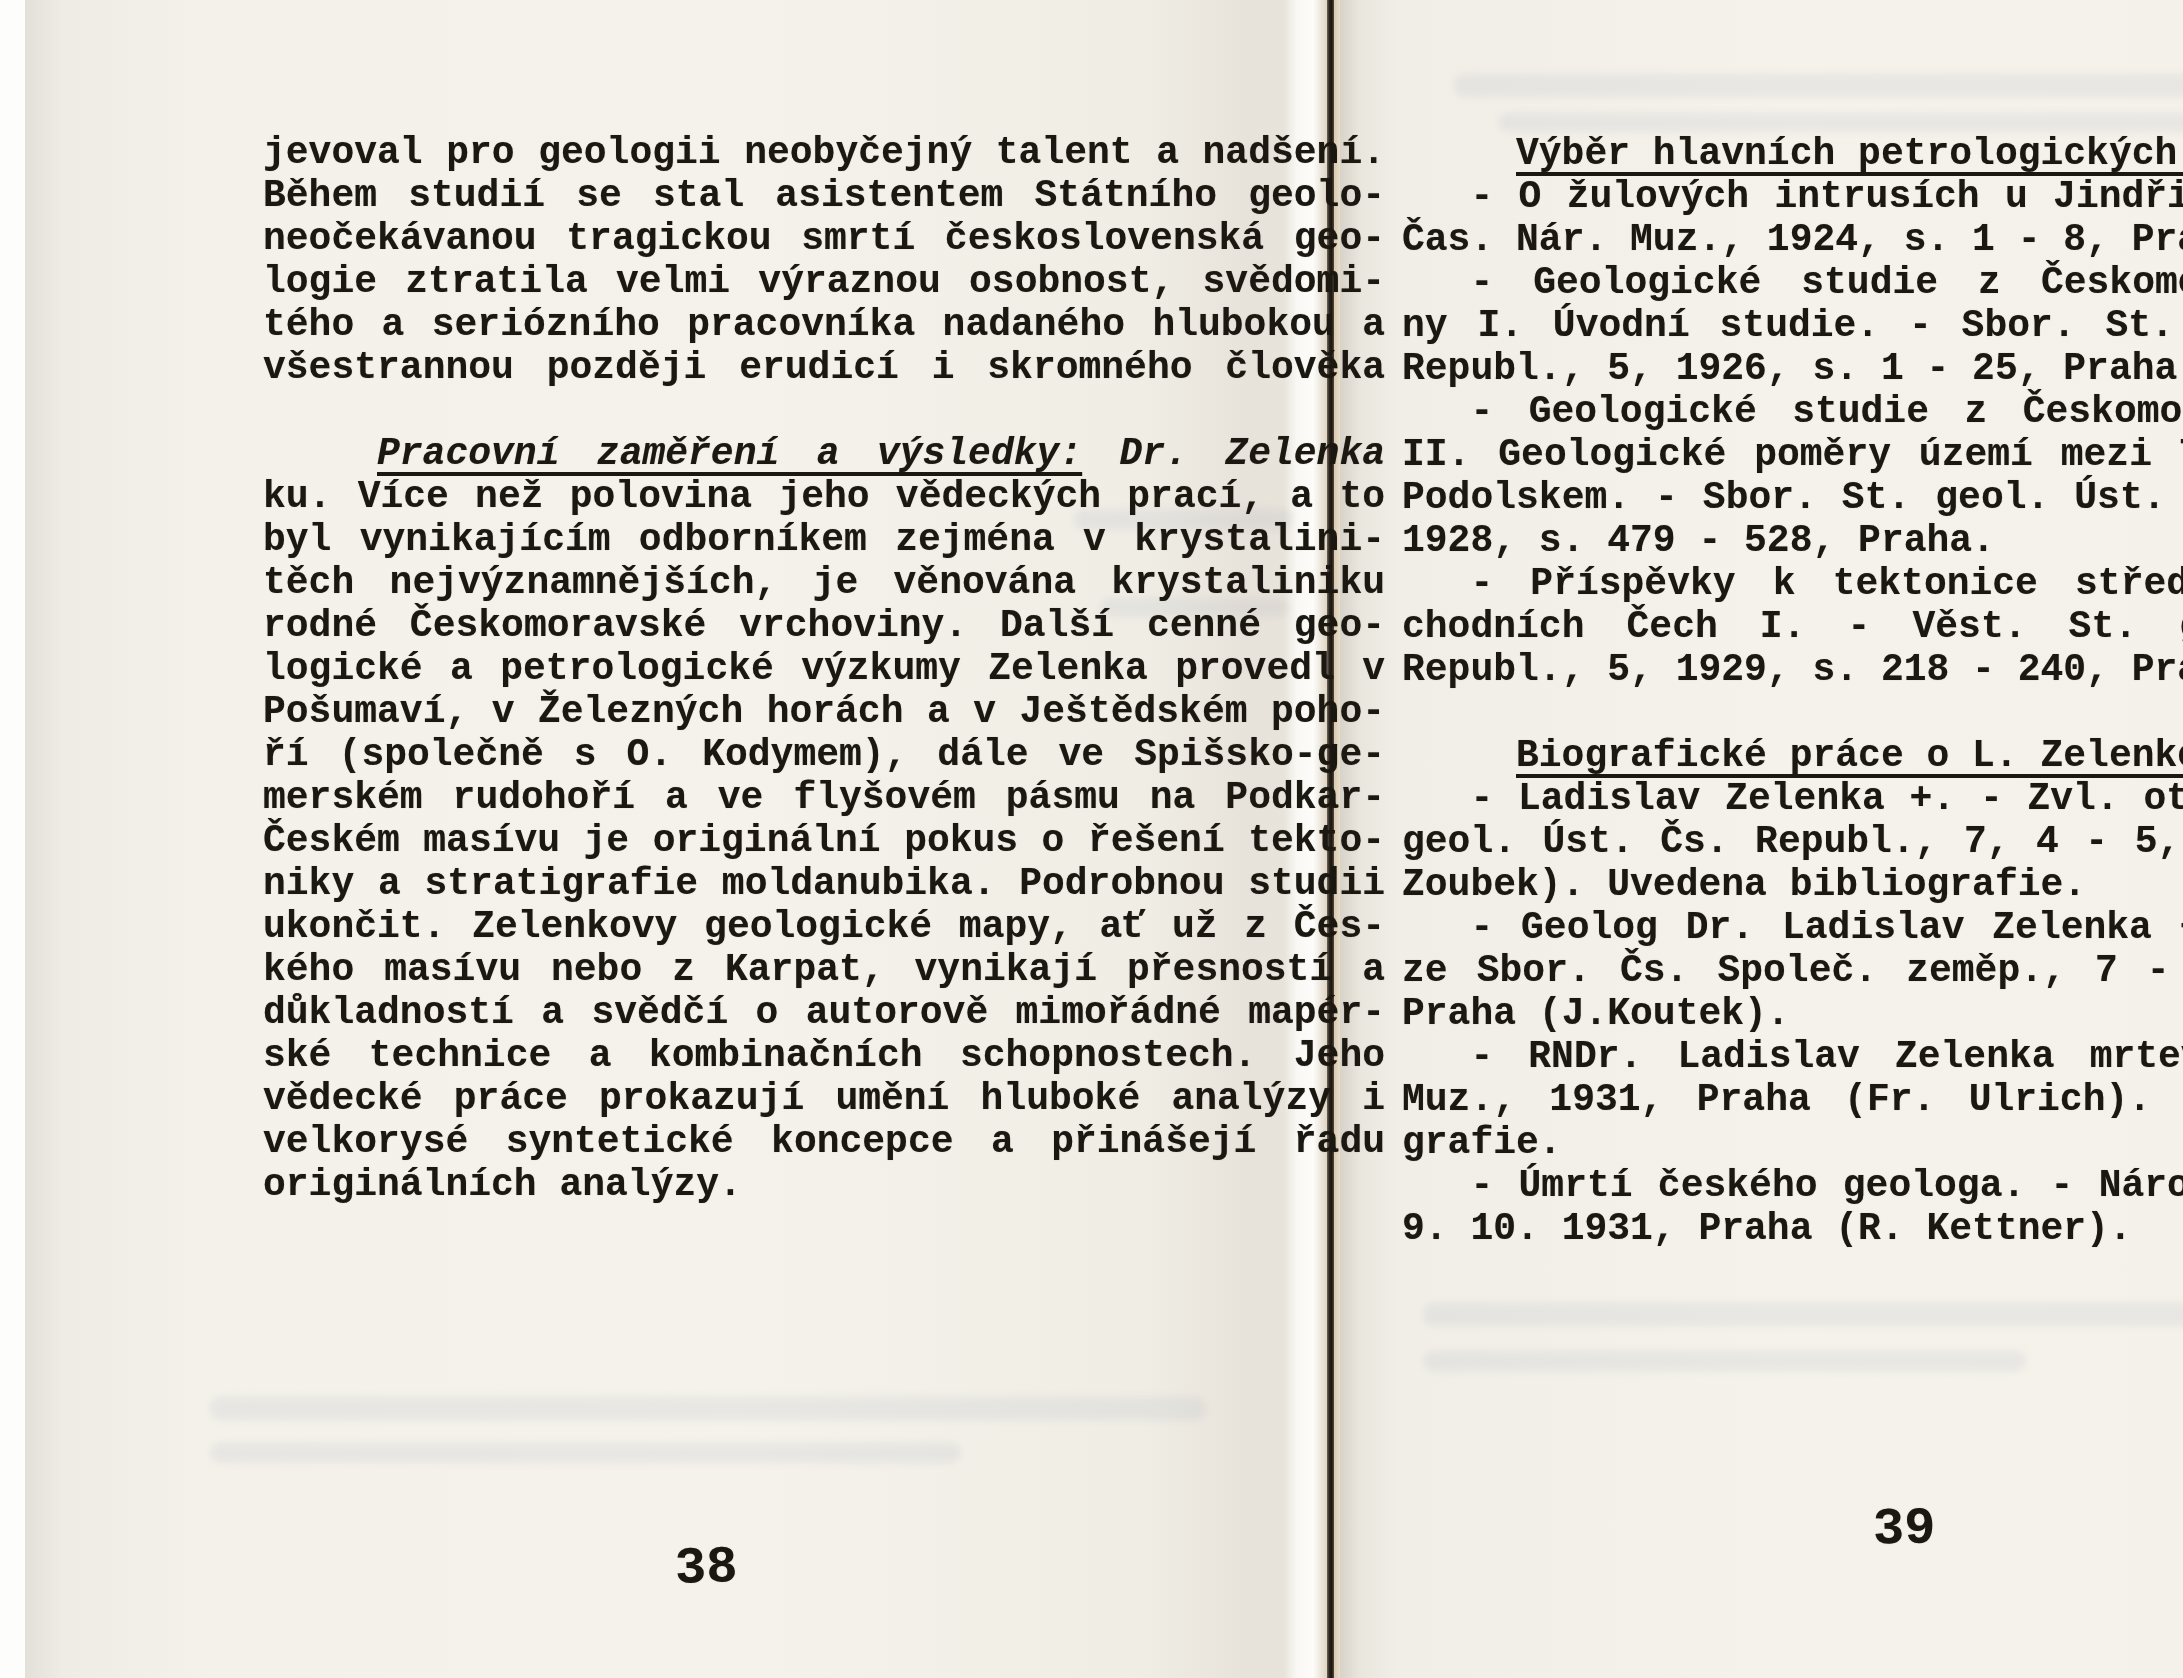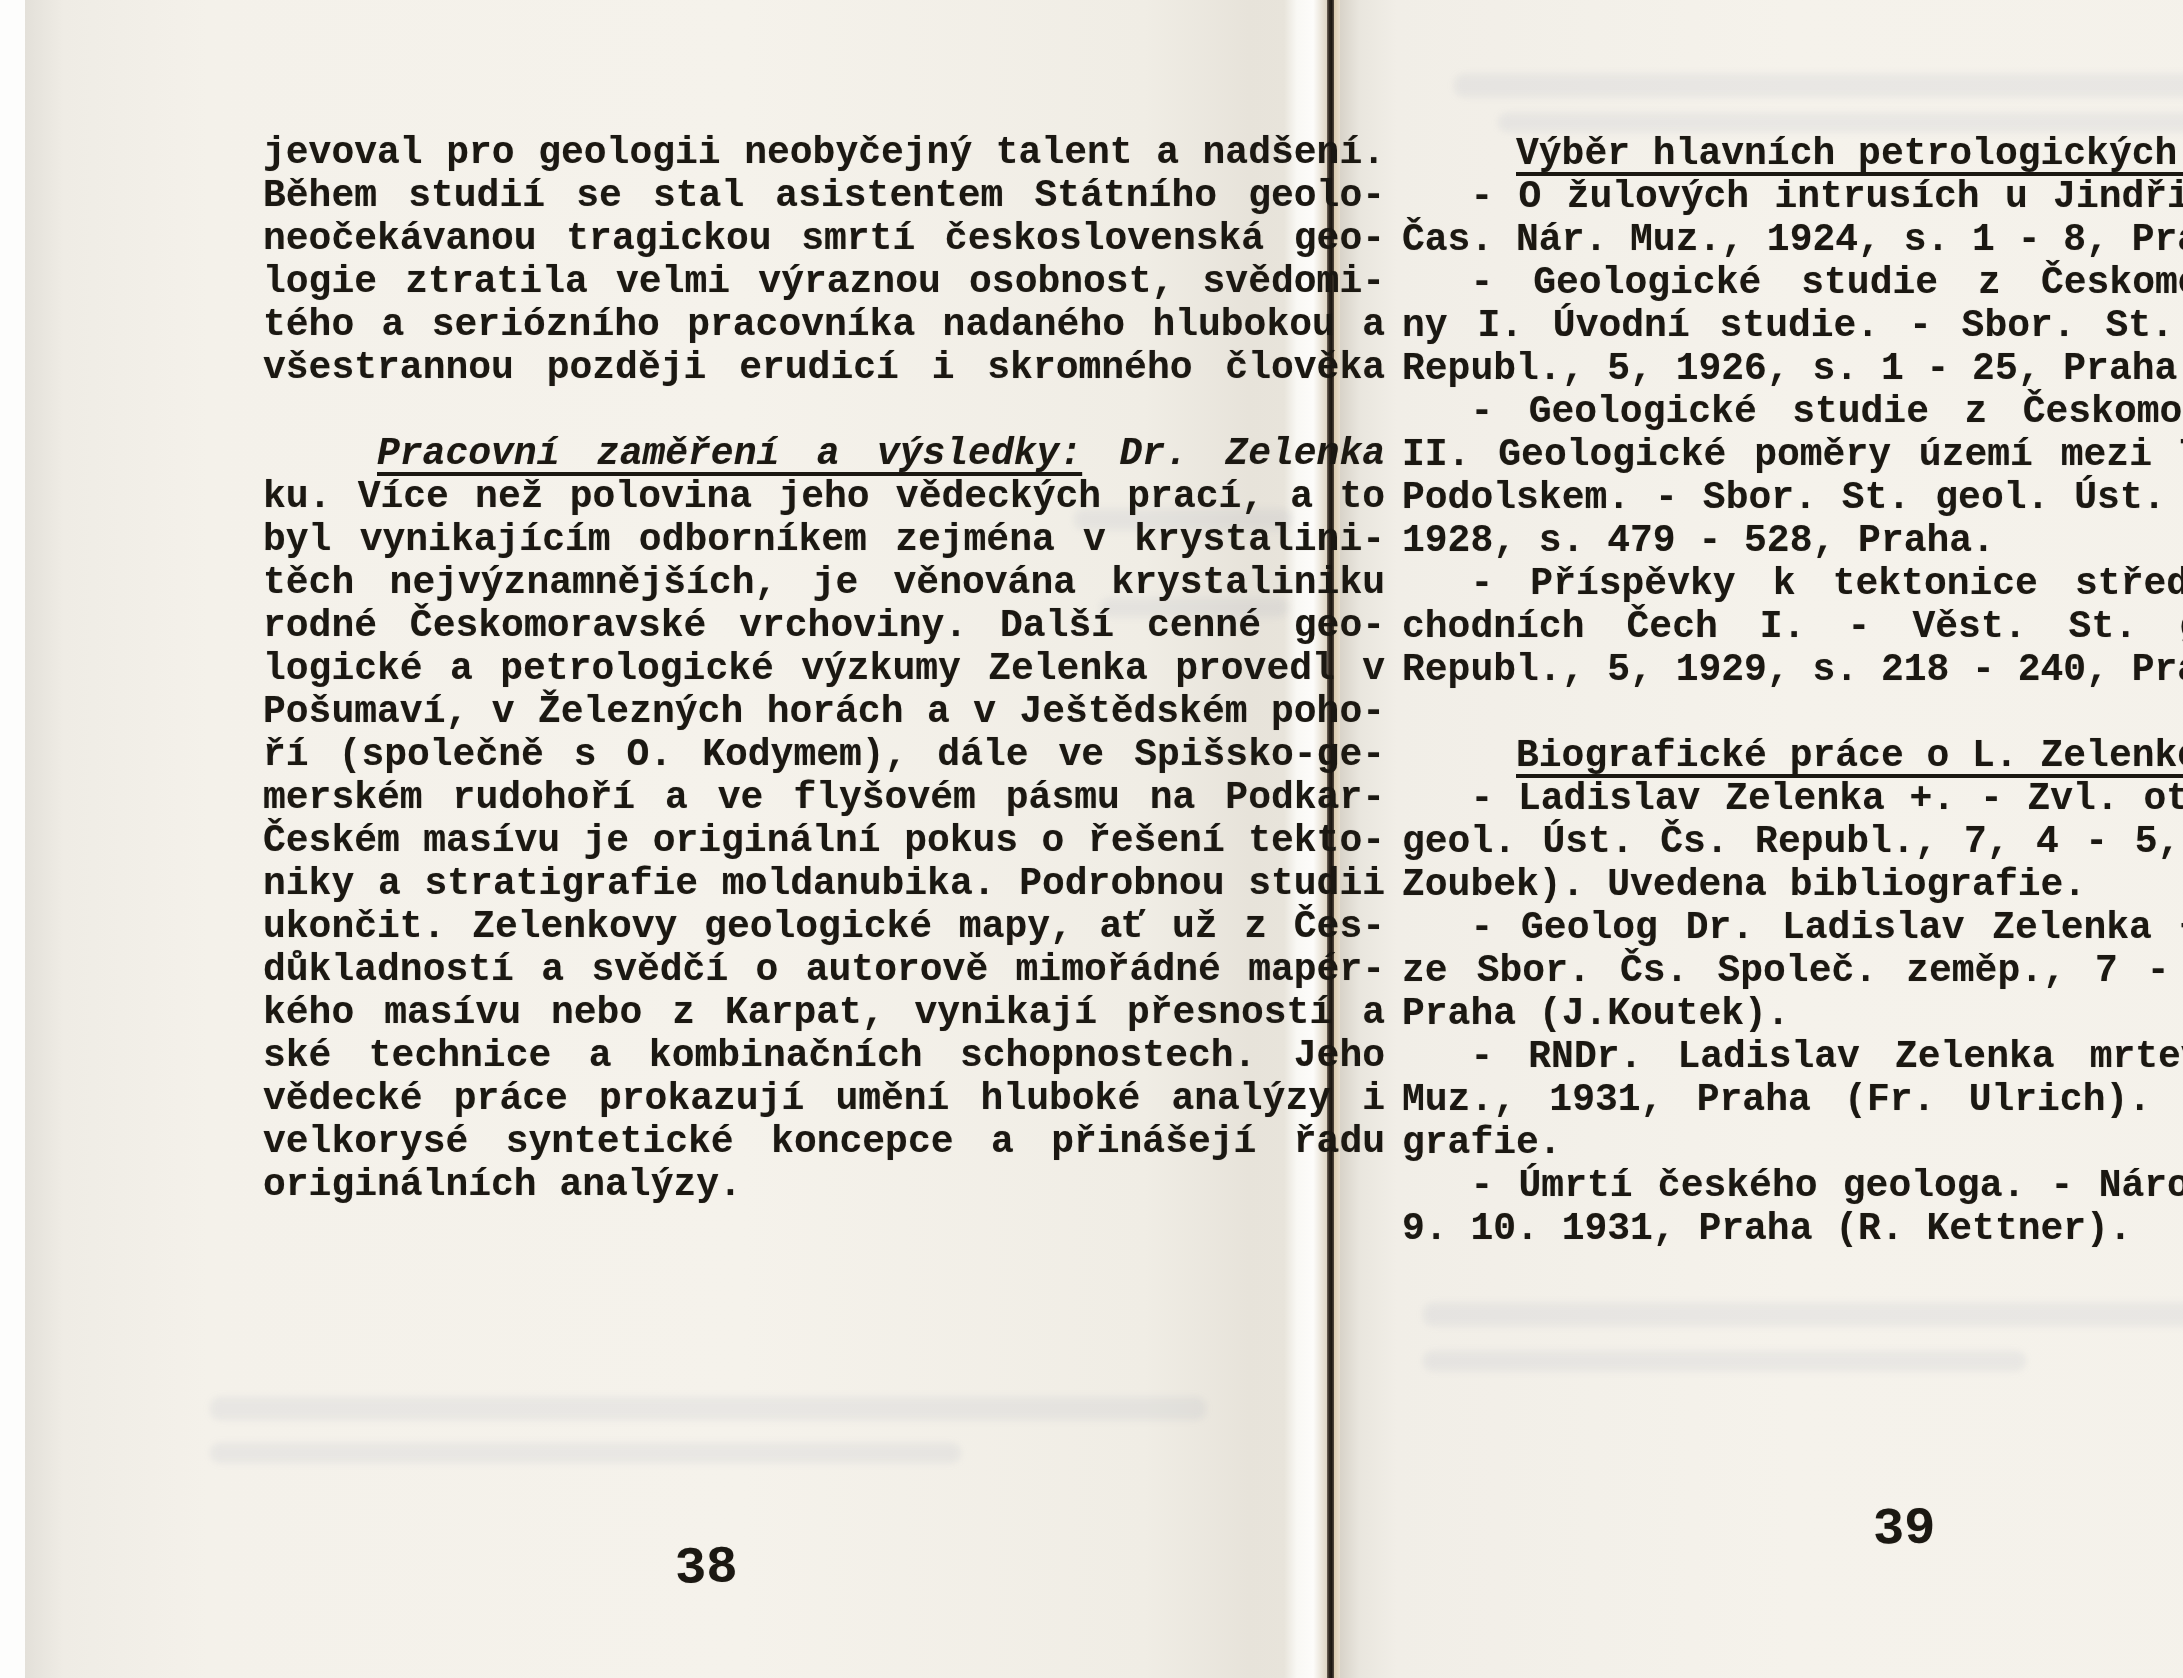--- a/index.html
+++ b/index.html
@@ -104,22 +104,22 @@
       <div class="ln j">byl vynikajícím odborníkem zejména v krystalini-</div>
       <div class="ln j">těch nejvýznamnějších, je věnována krystaliniku</div>
       <div class="ln j">rodné Českomoravské vrchoviny. Další cenné geo-</div>
       <div class="ln j">logické a petrologické výzkumy Zelenka provedl v</div>
       <div class="ln j">Pošumaví, v Železných horách a v Ještědském poho-</div>
       <div class="ln j">ří (společně s O. Kodymem), dále ve Spišsko-ge-</div>
       <div class="ln j">merském rudohoří a ve flyšovém pásmu na Podkar-</div>
       <div class="ln j">Českém masívu je originální pokus o řešení tekto-</div>
       <div class="ln j">niky a stratigrafie moldanubika. Podrobnou studii</div>
       <div class="ln j">ukončit. Zelenkovy geologické mapy, ať už z Čes-</div>
+      <div class="ln j">kého masívu nebo z Karpat, vynikají přesností a</div>
       <div class="ln j">důkladností a svědčí o autorově mimořádné mapér-</div>
-      <div class="ln j">kého masívu nebo z Karpat, vynikají přesností a</div>
       <div class="ln j">ské technice a kombinačních schopnostech. Jeho</div>
       <div class="ln j">vědecké práce prokazují umění hluboké analýzy i</div>
       <div class="ln j">velkorysé syntetické koncepce a přinášejí řadu</div>
       <div class="ln">originálních analýzy.</div>
     </div>
   <div id="right-text" class="textcol">
       <div class="ln" style="text-indent: 5ch;"><span class="u">Výběr hlavních petrologických publikací:</span></div>
       <div class="ln j" style="text-indent: 3ch;">- O žulových intrusích u Jindřichova Hradce. -</div>
       <div class="ln">Čas. Nár. Muz., 1924, s. 1 - 8, Praha.</div>
       <div class="ln j" style="text-indent: 3ch;">- Geologické studie z Českomoravské vysoči-</div>

